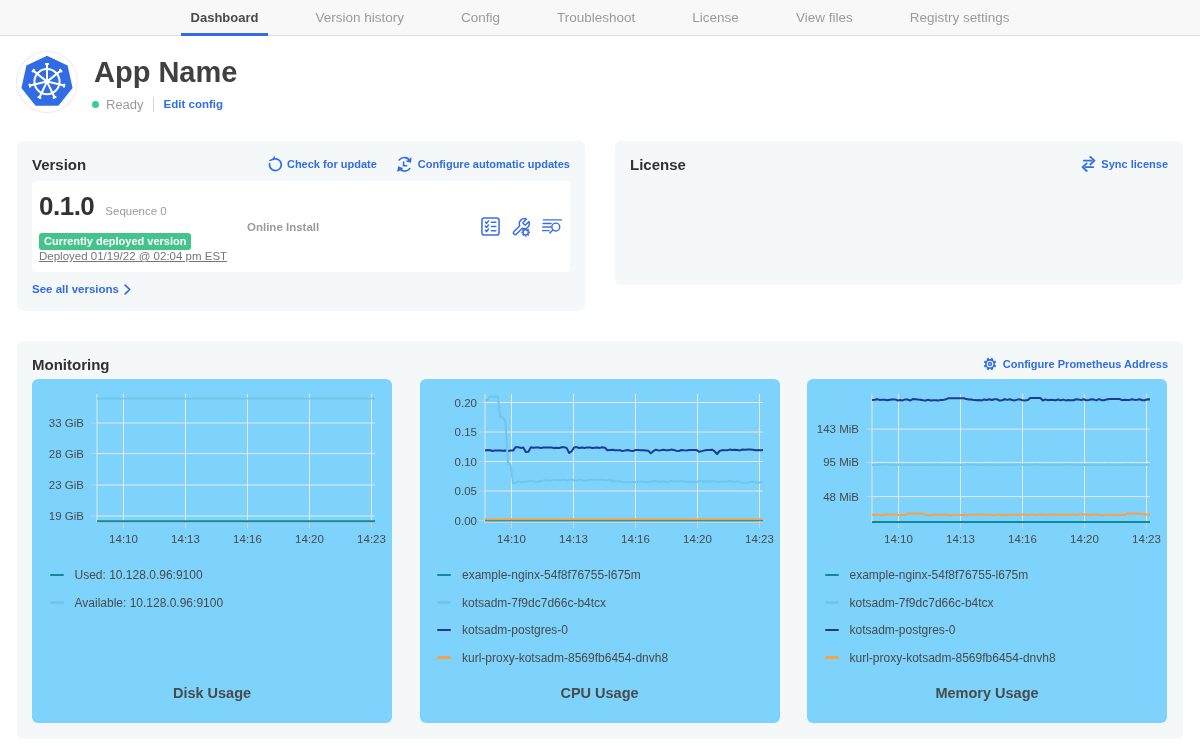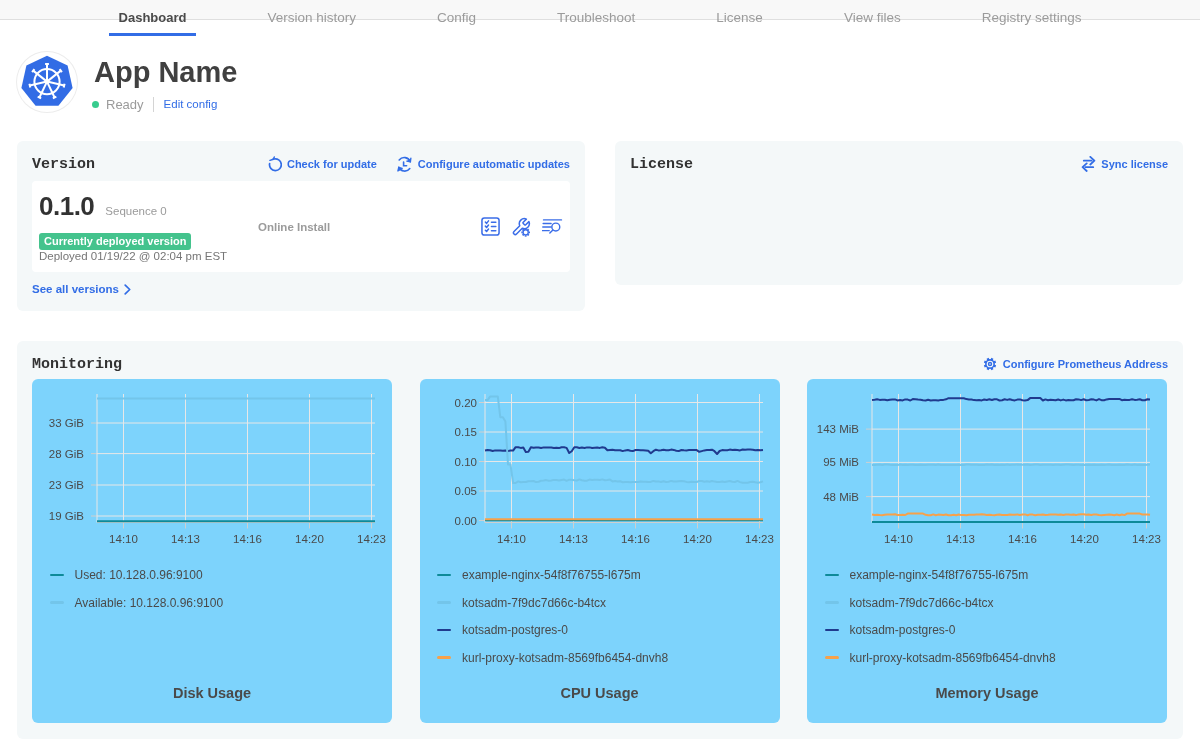--- a/index.html
+++ b/index.html
@@ -1,49 +1,49 @@
 <!DOCTYPE html>
 <html><head>
 <meta charset="utf-8">
 <style>
 * { margin:0; padding:0; box-sizing:border-box; }
 html,body { width:1200px; height:746px; background:#fff; font-family:"Liberation Sans",sans-serif; overflow:hidden; }
 a { text-decoration:none; }
 
-.nav { height:20px; background:#f8f8f8; border-bottom:1px solid #dfdfdf; display:flex; justify-content:center;gap:24px; }
+.nav { height:36px; background:#f8f8f8; border-bottom:1px solid #dfdfdf; display:flex; justify-content:center; }
 .nav-item { font-size:13.5px; color:#9b9b9b; padding:0 10px; margin:0 18.5px; height:36px; line-height:35px; font-weight:400; }
 .nav-item.active { color:#4a4a4a; font-weight:700; font-size:13px; border-bottom:3px solid #326de6; }
 
 .apphead { position:absolute; left:17px; top:52px; display:flex; }
 .appicon { width:60px; height:60px; border-radius:50%; background:#fff; box-shadow:0 0 0 1px #ececec; display:flex; align-items:center; justify-content:center; }
 .apptitle { margin-left:17px; }
 .apptitle h1 { font-size:29px; font-weight:700; color:#404040; line-height:29px; margin-top:6px; }
 .statusrow { display:flex; align-items:center; margin-top:9.5px; font-size:13px; }
 .dot { width:7px; height:7px; border-radius:50%; background:#38cc8e; margin-left:-2px; margin-right:7px; }
 .ready { color:#9b9b9b; }
 .sep { width:1px; height:15px; background:#d4d4d4; margin:0 9.5px; }
-.editcfg { color:#326de6; font-weight:400; font-size:11.5px; }
+.editcfg { color:#326de6; font-weight:700; font-size:11.5px; }
 
 .card { position:absolute; background:#f4f8f9; border-radius:6px; padding:13px 15px; }
 .card-hd { display:flex; align-items:center; justify-content:space-between; height:20px; }
-.card-hd h2 { font-size:15px; font-weight:700; color:#323232;font-family:Liberation Mono, monospace; }
+.card-hd h2 { font-size:15px; font-weight:700; color:#323232; }
 .hd-links { display:flex; align-items:center; }
 .hd-link { display:flex; align-items:center; font-size:11px; font-weight:700; color:#326de6; }
 .hd-link svg { margin-right:5px; }
-.whitebox { background:#fff; border-radius:4px; margin-top:7px;gap:11px; }
+.whitebox { background:#fff; border-radius:4px; margin-top:7px; }
 .seelink { font-size:11.5px; font-weight:700; color:#326de6; display:inline-flex; align-items:center; }
 
 #version-card { left:17px; top:141px; width:568px; height:170px; }
 .vbox { height:91px; display:flex; align-items:center; padding:0 7px; }
 .vleft { width:208px; }
 .vnum-row { display:flex; align-items:baseline; }
 .vnum { font-size:26px; font-weight:700; color:#323232; letter-spacing:-0.5px; }
 .vseq { font-size:11.5px; color:#9b9b9b; margin-left:11px; }
 .vtag { display:inline-block; background:#44c38d; color:#fff; font-size:11px; font-weight:700; border-radius:3px; padding:2px 5px 3px; margin-top:11px; }
-.vdep { font-size:11.5px; color:#767676; margin-top:0; }
+.vdep { font-size:11.5px; color:#767676; margin-top:0;text-decoration:underline; }
 .vmid { font-size:11.5px; font-weight:700; color:#9b9b9b; }
 .vicons { margin-left:auto; display:flex; align-items:center; }
 .vicons svg { margin-left:11px; }
 
 #license-card { left:615px; top:141px; width:568px; height:144px; }
 .lbox { height:59px; padding:7px 15px 0 7px; }
 .lrow1 { display:flex; align-items:center; }
 .lname { font-size:14.5px; font-weight:700; color:#44626e; }
 .lchan { background:#eef7fd; color:#6aa3d0; font-size:10.5px; font-weight:700; border-radius:3px; padding:2px 4px 3px; margin-left:11px; }
 .lrow2 { display:flex; align-items:center; margin-top:13.5px; }

